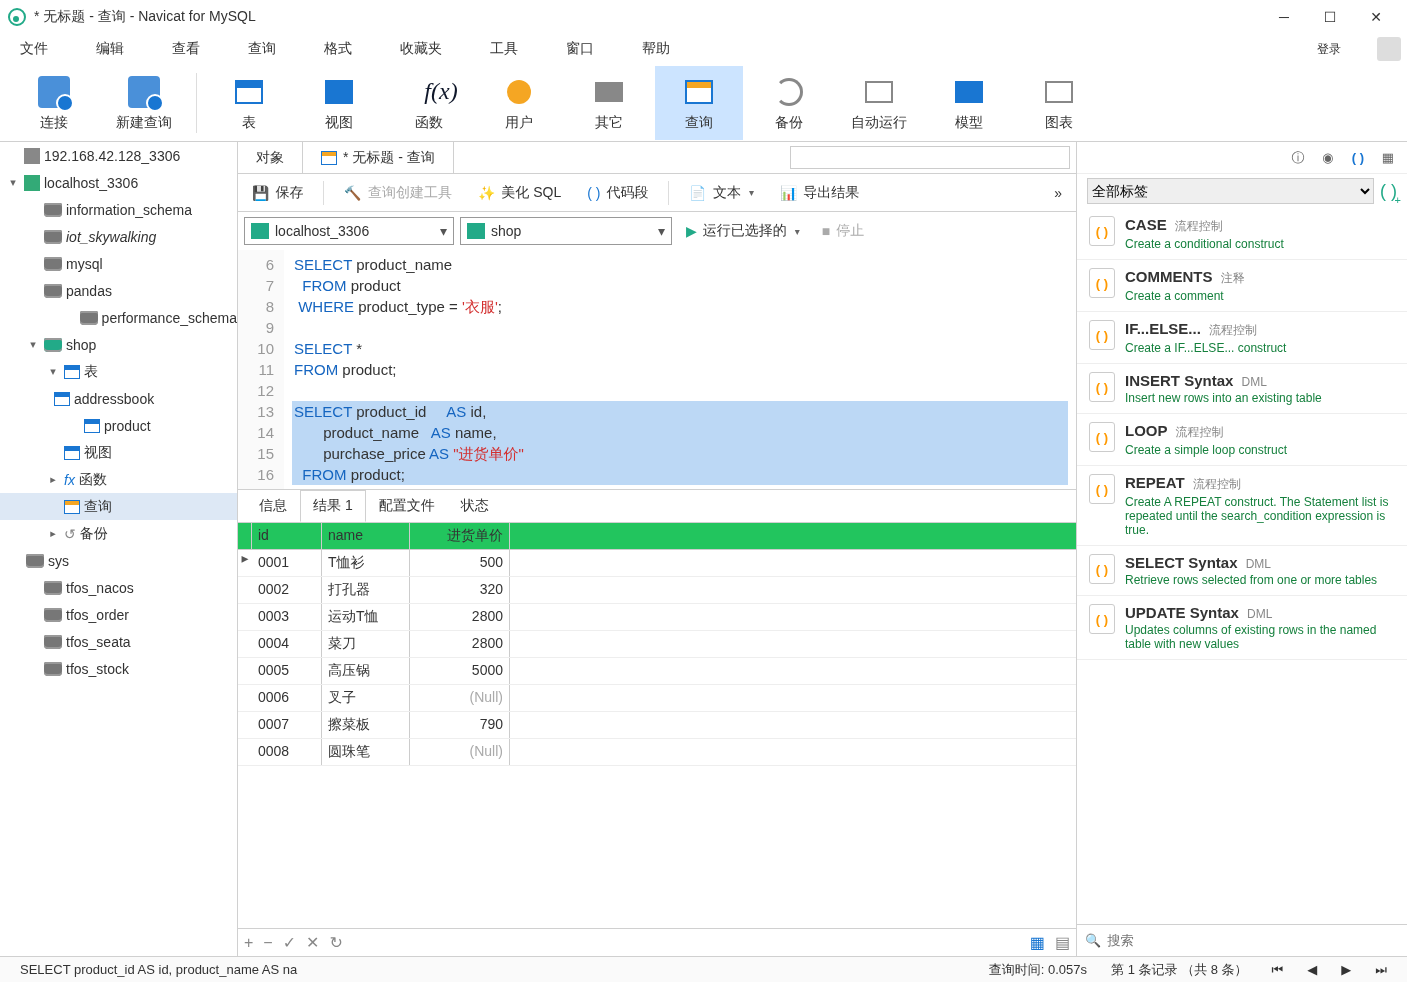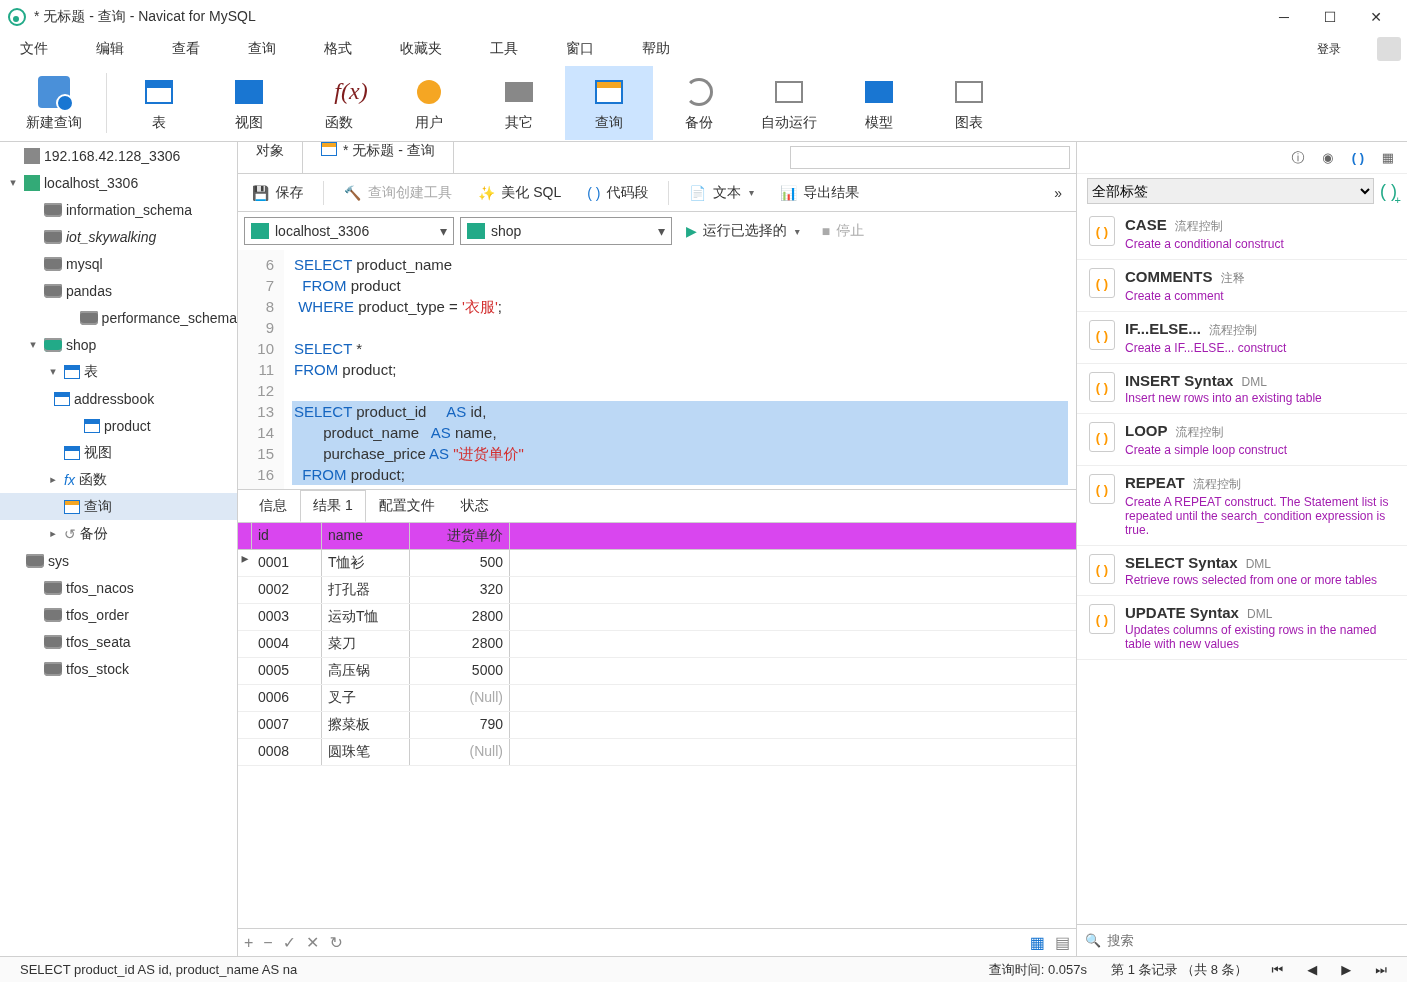--- a/index.html
+++ b/index.html
@@ -26,21 +26,21 @@
 .bigbtn.active{background:#cce4ff;}
 .bigbtn .bicon { width:36px; height:36px; display:flex; align-items:center; justify-content:center; }
 .bigbtn .blabel { font-size:14px; }
 .bigsep{width:1px;height:60px;background:#ddd;margin:0 6px;}
 
 
 .ico-db{width:32px;height:32px;background:#4a90d9;border-radius:4px;position:relative;}
 .ico-db::after{content:"";position:absolute;right:-4px;bottom:-4px;width:14px;height:14px;background:#1976d2;border-radius:50%;border:2px solid #fff;}
 .ico-table{width:28px;height:24px;border:2px solid #1976d2;background:linear-gradient(#1976d2 30%,#fff 30%);}
 .ico-view{width:28px;height:24px;border:2px solid #1976d2;background:#1976d2;}
-.ico-fx{font-size:24px;font-style:italic;color:#7f1d1d;font-family:serif;margin-left:24px;}
+.ico-fx{font-size:24px;font-style:italic;color:#0f172a;font-family:serif;margin-left:24px;}
 .ico-user{width:24px;height:24px;border-radius:50%;background:#f5a623;}
 .ico-misc{width:28px;height:20px;background:#888;}
 .ico-query{width:28px;height:24px;border:2px solid #1976d2;background:linear-gradient(#f5a623 30%,#fff 30%);}
 .ico-backup{width:28px;height:28px;border:3px solid #888;border-radius:50%;border-left-color:transparent;}
 .ico-auto{width:28px;height:22px;border:2px solid #888;}
 .ico-model{width:28px;height:22px;background:#1976d2;}
 .ico-chart{width:28px;height:22px;border:2px solid #888;}
 
 
 .main { flex:1; display:flex; min-height:0; }
@@ -54,21 +54,21 @@
 .dbico{width:18px;height:14px;background:#777;border-radius:2px 2px 4px 4px;box-shadow:inset 0 2px #999, inset 0 -2px #999;}
 .dbico.green{background:#2a8;}
 .tblico{width:16px;height:14px;border:1px solid #1976d2;background:linear-gradient(#1976d2 35%,#fff 35%);}
 .srvico{width:16px;height:16px;background:#3a7;}
 
 
 .center { flex:1; display:flex; flex-direction:column; min-width:0; border-right:1px solid #d0d0d0;}
 
 
 .doctabs { height:32px; display:flex; align-items:stretch; border-bottom:1px solid #d0d0d0; }
-.doctab { padding:0 18px; display:flex; gap:6px; border-right:1px solid #d0d0d0; font-size:14px; }
+.doctab { padding:0 18px; display:flex; align-items:center; gap:6px; border-right:1px solid #d0d0d0; font-size:14px; }
 .doctab.active{background:#fff;}
 .doctab:first-child{border-left:none;}
 .doctabs .fill{flex:1;border-bottom:none;}
 .doctabs .search{width:280px;border:1px solid #ccc;margin:4px 6px;}
 
 
 .qtoolbar { height:38px; display:flex; align-items:center; padding:0 8px; gap:14px; border-bottom:1px solid #d0d0d0; font-size:14px;}
 .qbtn { display:flex; align-items:center; gap:6px; padding:3px 6px; }
 .qbtn.disabled{color:#aaa;}
 .qchev{color:#666;font-size:10px;margin-left:2px;}
@@ -91,21 +91,21 @@
 .hl{background:#bcd8f5;}
 .codeline{padding:0 2px;}
 
 
 .rtabs { height:32px; display:flex; align-items:flex-end; padding-left:8px; gap:0; font-size:14px;}
 .rtab { padding:6px 12px; border:1px solid transparent;}
 .rtab.active{border:1px solid #d0d0d0;border-bottom-color:#fff;background:#fff;}
 
 
 .grid { border-top:1px solid #d0d0d0; font-size:14px; }
-.ghead{display:flex;background:#d946ef;border-bottom:1px solid #ccc;}
+.ghead{display:flex;background:#22c55e;border-bottom:1px solid #ccc;}
 .gcell{padding:4px 6px;border-right:1px solid #ccc;}
 .gc-marker{width:14px;border-right:1px solid #ccc;}
 .gc1{width:70px;} .gc2{width:88px;} .gc3{width:100px;text-align:right;}
 .grow{display:flex;border-bottom:1px solid #eee;}
 .grow .gmarker{width:14px;text-align:center;color:#555;}
 .null{color:#aaa;}
 
 
 .gridfooter{height:28px;border-top:1px solid #d0d0d0;display:flex;align-items:center;padding:0 6px;gap:10px;color:#888;margin-top:auto;}
 .gridfooter .fbtn{font-size:16px;}
@@ -121,21 +121,21 @@
 .rp-iconrow .rpicon{width:18px;height:18px;display:flex;align-items:center;justify-content:center;color:#666;}
 .rp-combo{height:34px;display:flex;align-items:center;padding:0 10px;gap:6px;}
 .rp-combo select{flex:1;height:26px;border:1px solid #ccc;font-size:14px;}
 .rp-add{color:#2a8;font-size:18px;position:relative;}
 .snippet{padding:8px 12px;border-bottom:1px solid #eee;display:flex;gap:10px;}
 .snippet .sico{width:26px;height:30px;border:1px solid #ccc;border-radius:3px;display:flex;align-items:center;justify-content:center;}
 .snippet .sico span{color:#f90;font-weight:bold;}
 .snippet .sbody{flex:1;}
 .snippet .stitle{font-size:15px;font-weight:bold;}
 .snippet .scat{font-size:12px;color:#888;margin-left:4px;font-weight:normal;}
-.snippet .sdesc{font-size:12px;color:#a21caf;margin-top:2px;}
+.snippet .sdesc{font-size:12px;color:#15803d;margin-top:2px;}
 .rp-list{flex:1;overflow-y:auto;}
 .rp-search{height:32px;border-top:1px solid #d0d0d0;display:flex;align-items:center;padding:0 8px;gap:6px;color:#888;}
 
 </style>
 </head>
 <body>
 
 <div class="titlebar">
   <div class="logo"></div>
   <div class="title">* 无标题 - 查询 - Navicat for MySQL</div>
@@ -158,20 +158,26 @@
     <div class="spacer"></div>
     <div class="login">登录</div>
     <div class="avatar"></div>
   </div>
 
 <div class="bigtoolbar" id="bigtoolbar">
     <div class="bigbtn">
       <div class="bicon">
         <div class="ico-db"></div>
       </div>
+      <div class="blabel">连接</div>
+    </div>
+    <div class="bigbtn">
+      <div class="bicon">
+        <div class="ico-db"></div>
+      </div>
       <div class="blabel">新建查询</div>
     </div>
     <div class="bigsep"></div>
     <div class="bigbtn">
       <div class="bicon">
         <div class="ico-table"></div>
       </div>
       <div class="blabel">表</div>
     </div>
     <div class="bigbtn">

